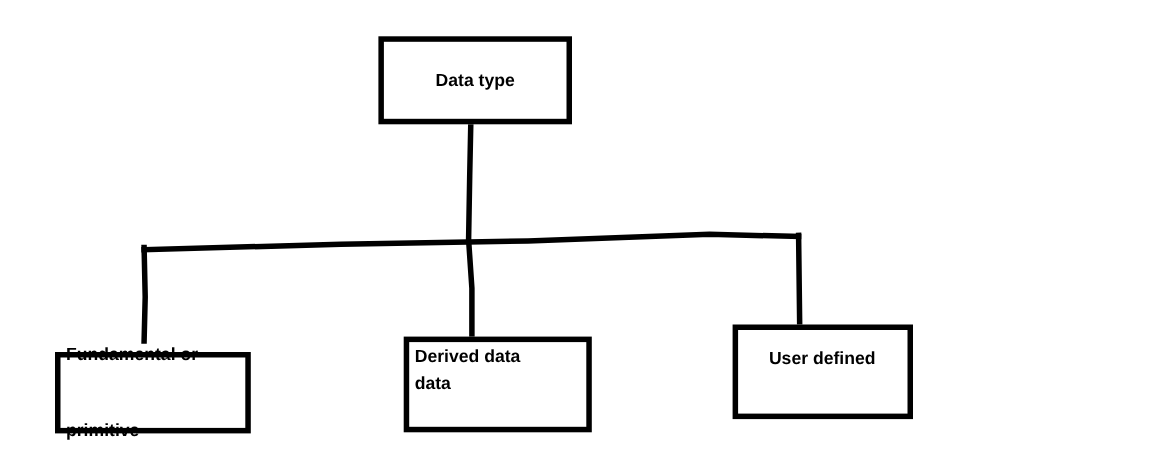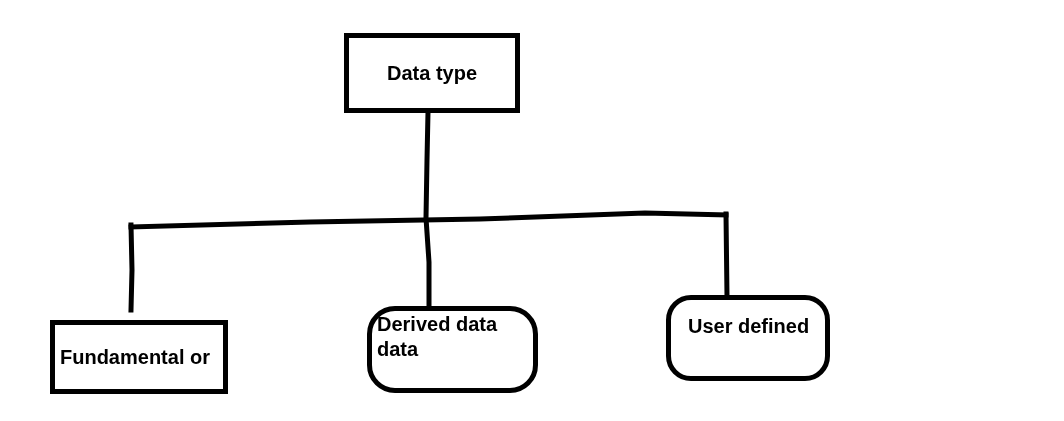--- a/index.html
+++ b/index.html
@@ -29,21 +29,21 @@
     stroke-width: 5;
     stroke-linecap: square;
     stroke-linejoin: miter;
   }
   .node {
     position: absolute;
     box-sizing: border-box;
     border: 5px solid #000000;
     background: #ffffff;
     font-weight: bold;
-    font-size: 20px;
+    font-size: 16px;
     line-height: 25px;
   }
   .node-root {
     left: 344px;
     top: 33px;
     width: 176px;
     height: 80px;
     display: flex;
     align-items: center;
     justify-content: center;
@@ -58,29 +58,27 @@
     justify-content: center;
     padding-left: 5px;
     gap: 44px;
   }
   .node-middle {
     left: 367px;
     top: 306px;
     width: 171px;
     height: 87px;
     padding: 1px 0 0 5px;
-    border-radius: 28px;
   }
   .node-right {
     left: 666px;
     top: 295px;
     width: 164px;
     height: 86px;
-    padding: 14px 0 0 2px;
-    border-radius: 25px;
+    padding: 14px 0 0 13px;
   }
   .node-right .line-indent {
     margin-left: 15px;
   }
 </style>
 </head>
 <body>
 
 <div class="canvas">
 
@@ -90,20 +88,21 @@
     <polyline points="131,225 132,270 131,310"></polyline>
     <polyline points="726,214 727,297"></polyline>
   </svg>
 
   <div class="node node-root">
     <span>Data type</span>
   </div>
 
   <div class="node node-left">
     <div>Fundamental or</div>
+    <div>primitive</div>
   </div>
 
   <div class="node node-middle">
     <div>Derived data</div>
     <div>data</div>
   </div>
 
   <div class="node node-right">
     <div class="line-indent">User defined</div>
   </div>

